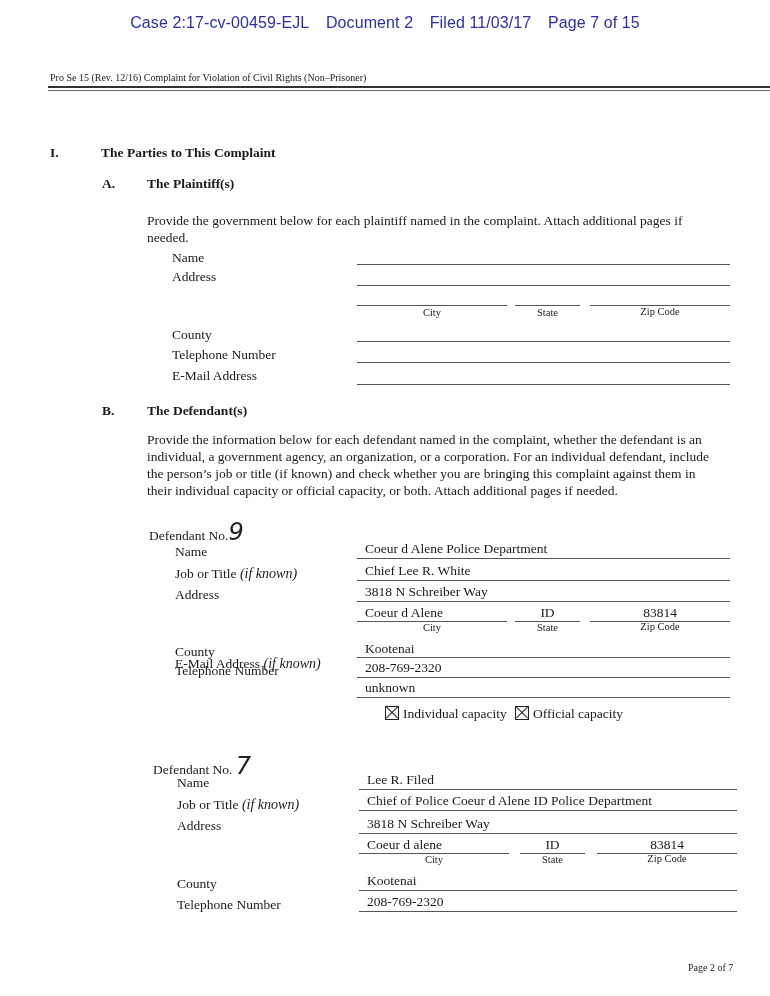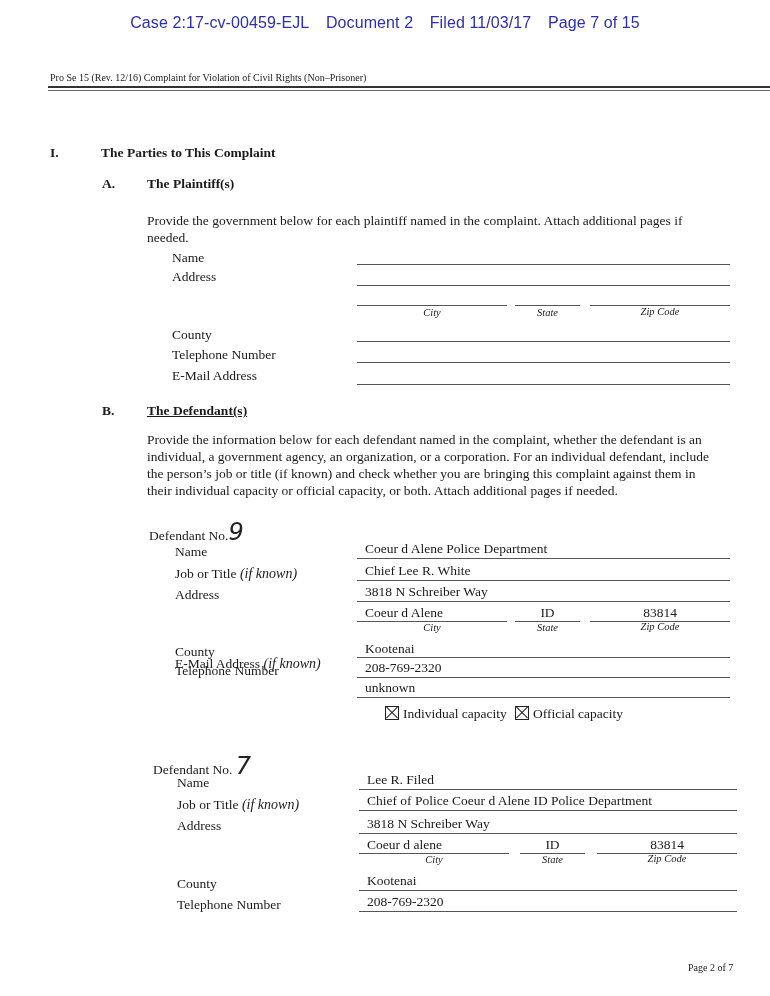--- a/index.html
+++ b/index.html
@@ -14,21 +14,21 @@
   .rule2 { top:90px; left:48px; width:722px; border-top:1px solid #666; }
   .h1num { top:145px; left:50px; font-weight:bold; font-size:13.5px; }
   .h1txt { top:145px; left:101px; font-weight:bold; font-size:13.5px; }
   .hAnum { top:176px; left:102px; font-weight:bold; font-size:13.5px; }
   .hAtxt { top:176px; left:147px; font-weight:bold; font-size:13.5px; }
   .para { left:147px; width:575px; font-size:13.5px; line-height:17px; }
   .lbl { font-size:13.5px; }
   .lbl i { font-size:14px; }
   .line { border-top:1px solid #555; height:0; }
   .val { font-size:13.5px;text-align:center; }
-  .sub { font-size:10.5px; font-style:italic; text-align:center; }
+  .sub { font-size:10.5px; text-align:center; }
   .hand { font-family:"DejaVu Sans", sans-serif; font-style:italic; font-size:24px; color:#222; }
   .chk { display:inline-block; width:12px; height:12px; border:1px solid #222; position:relative; vertical-align:-2px; margin-right:4px; }
   .chk::before, .chk::after { content:""; position:absolute; left:-2px; top:5px; width:16px; border-top:1px solid #222; }
   .chk::before { transform:rotate(45deg); }
   .chk::after { transform:rotate(-45deg); }
   .pageno { top:962px; left:688px; font-size:10px; }
 </style>
 </head>
 <body>
 
@@ -63,21 +63,21 @@
 <div class="abs sub" style="top:306px;left:590px;width:140px;">Zip Code</div>
 
 <div class="abs lbl" style="top:327px;left:172px;">County</div>
 <div class="abs line" style="top:341px;left:357px;width:373px;"></div>
 <div class="abs lbl" style="top:347px;left:172px;">Telephone Number</div>
 <div class="abs line" style="top:362px;left:357px;width:373px;"></div>
 <div class="abs lbl" style="top:368px;left:172px;">E-Mail Address</div>
 <div class="abs line" style="top:384px;left:357px;width:373px;"></div>
 
 <div class="abs hAnum" style="top:403px;">B.</div>
-<div class="abs hAtxt" style="top:403px;text-decoration:underline;">The Defendant(s)</div>
+<div class="abs hAtxt" style="top:403px;">The Defendant(s)</div>
 <div class="abs para" style="top:431px;">Provide the information below for each defendant named in the complaint, whether the defendant is an individual, a government agency, an organization, or a corporation. For an individual defendant, include the person’s job or title (if known) and check whether you are bringing this complaint against them in their individual capacity or official capacity, or both. Attach additional pages if needed.</div>
 
 <div class="abs lbl" style="top:518px;left:149px;">
   <span>Defendant No.</span><span class="hand">9</span>
 </div>
 
 <div class="abs lbl" style="top:544px;left:175px;">Name</div>
 <div class="abs val" style="top:541px;left:365px;">Coeur d Alene Police Department</div>
 <div class="abs line" style="top:558px;left:357px;width:373px;"></div>
 

